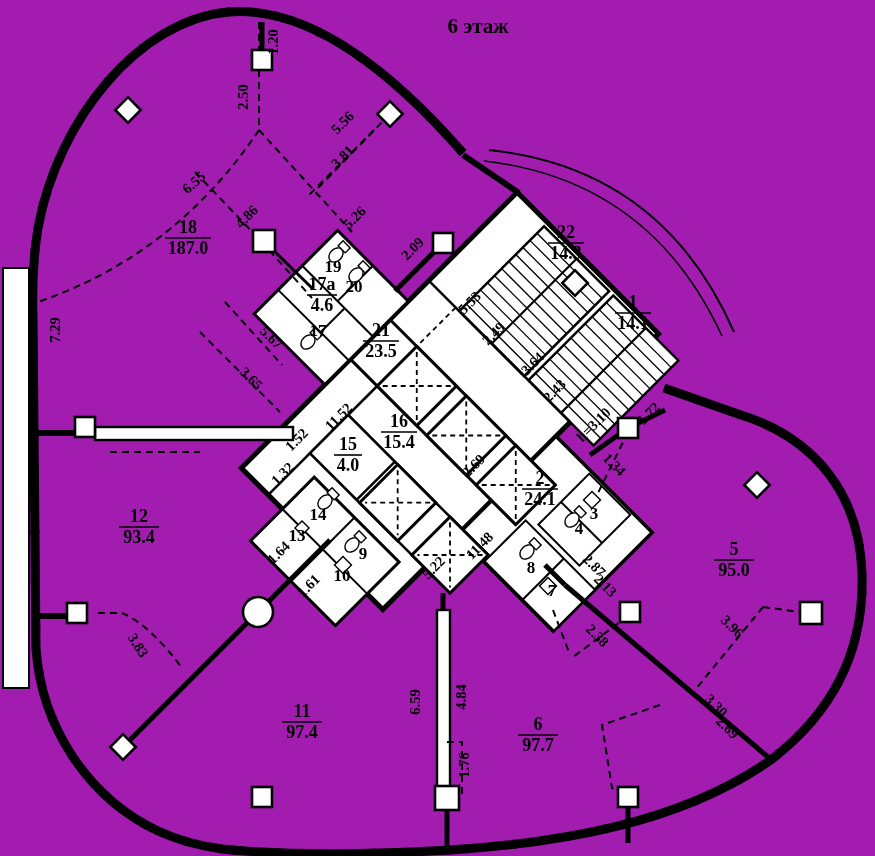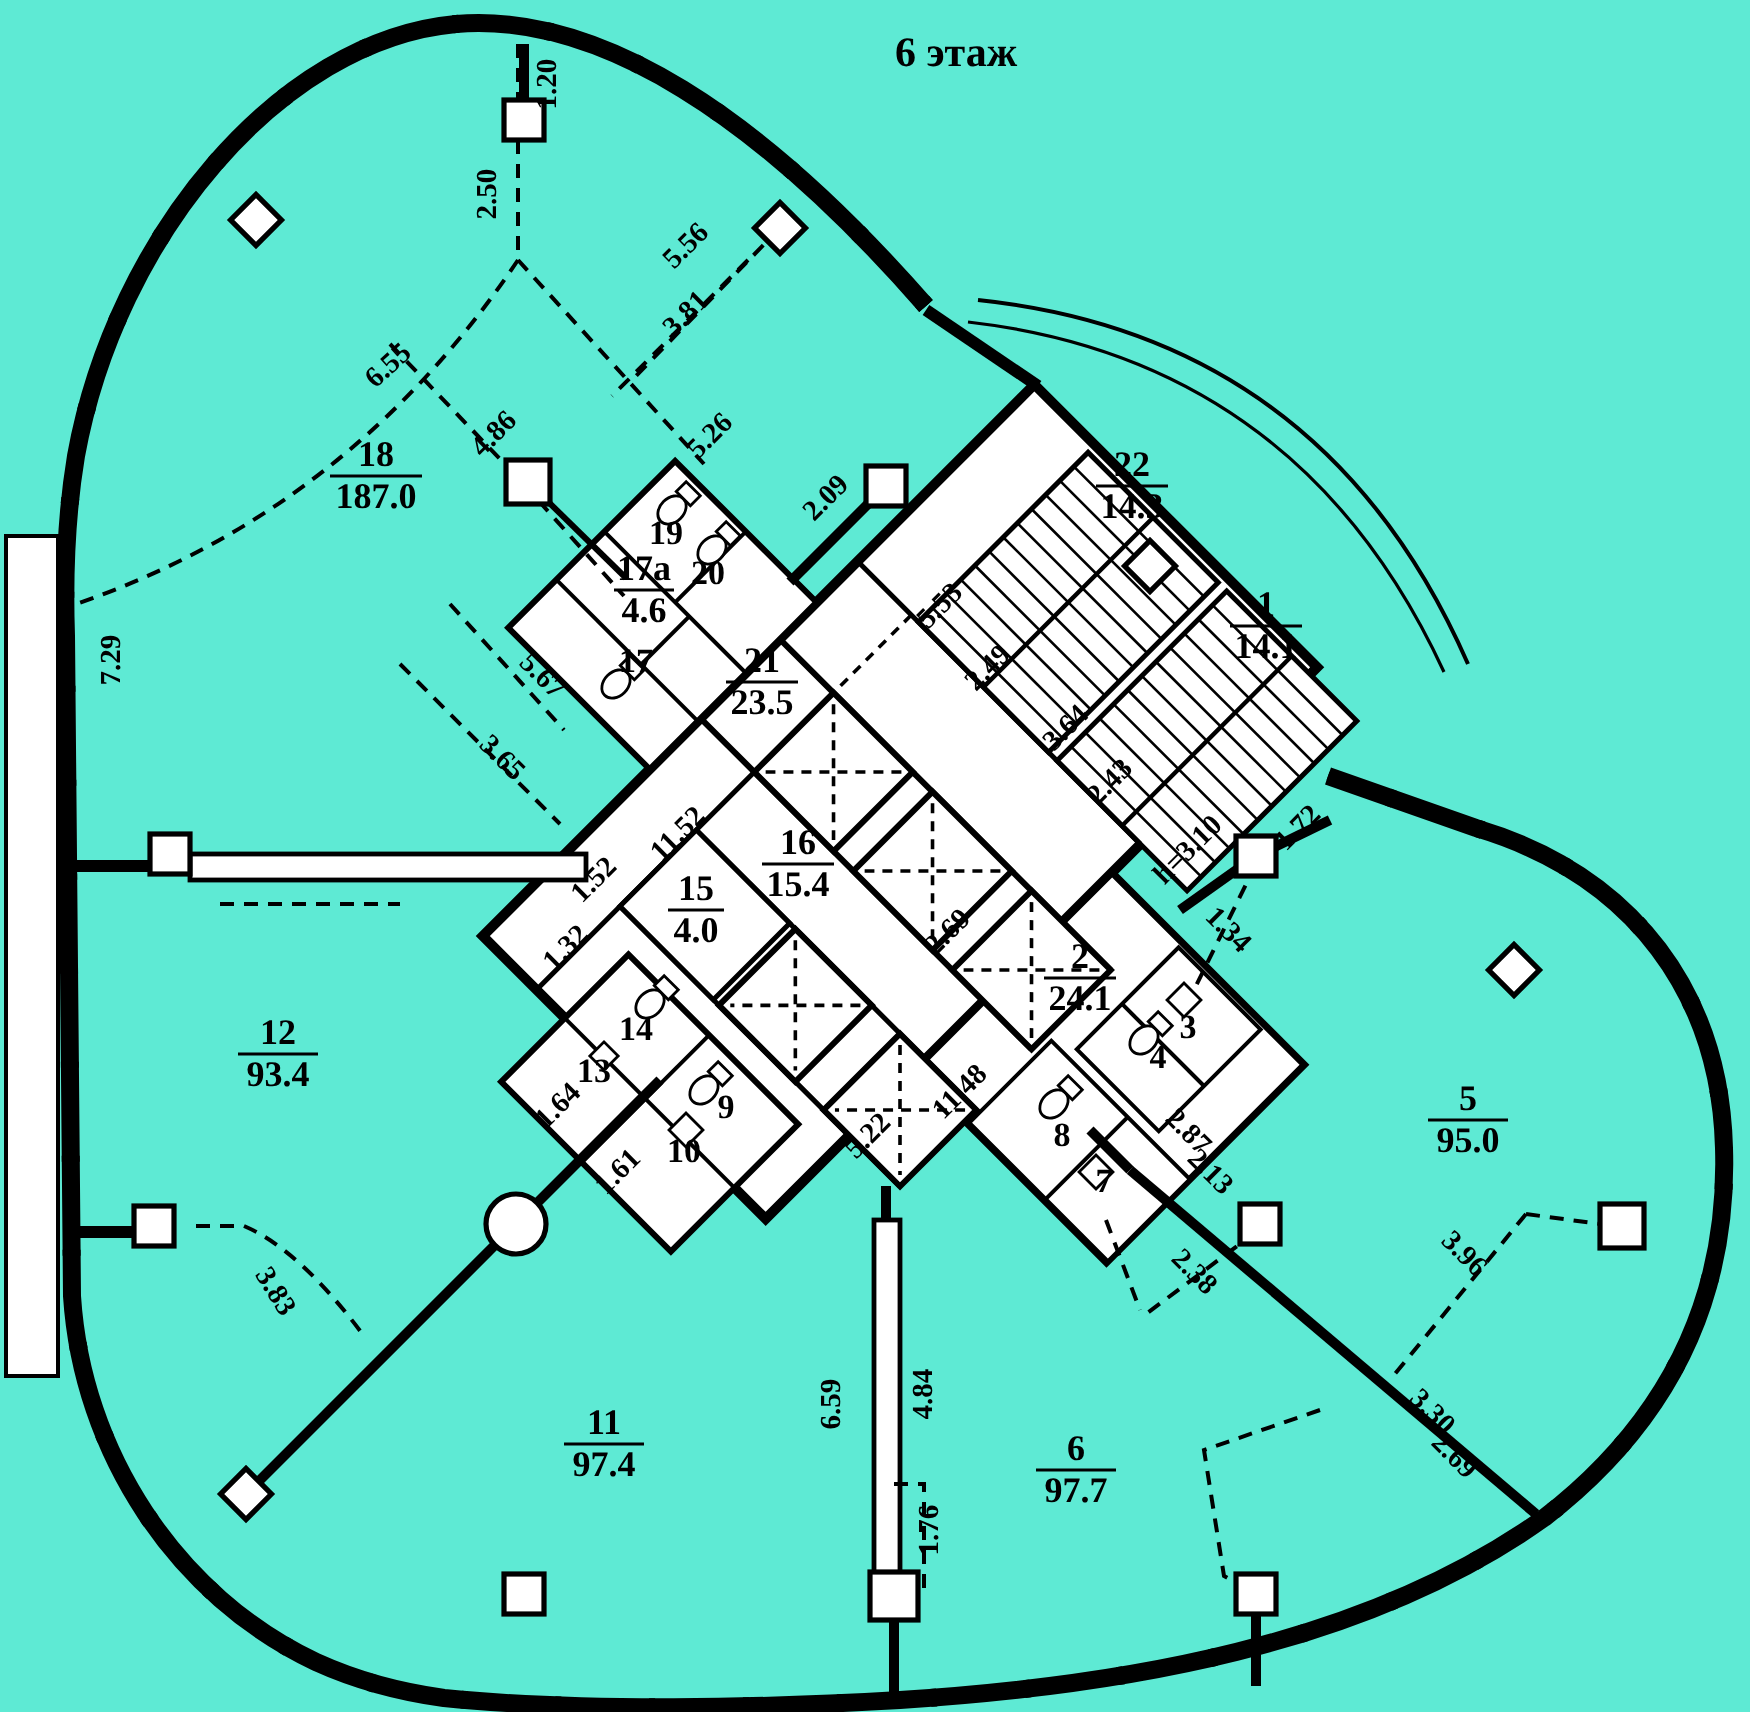--- a/index.html
+++ b/index.html
@@ -1,16 +1,16 @@
 <!DOCTYPE html>
 <html><head>
 <meta charset="utf-8">
 <style>
   html,body{margin:0;padding:0;background:#fff;}
-  .stage{width:875px;height:856px;position:relative;background:#5eead4;overflow:hidden;}
+  .stage{width:875px;height:856px;position:relative;background:#a21caf;overflow:hidden;}
   svg{display:block;}
   text{font-family:"Liberation Serif","DejaVu Serif",serif;fill:#000;}
   .title{font-size:21px;font-weight:bold;}
   .rnum,.rarea{font-size:18px;font-weight:bold;text-anchor:middle;}
   .solo{font-size:17px;font-weight:bold;text-anchor:middle;}
   .dim{font-size:14.5px;font-weight:bold;text-anchor:middle;}
   .wall{stroke:#000;fill:none;}
   .dash{stroke:#000;fill:none;stroke-width:2;stroke-dasharray:7 5;}
   .dash2{stroke:#000;fill:none;stroke-width:1.8;stroke-dasharray:5 4;}
   .col{fill:#fff;stroke:#000;stroke-width:2.6;}

